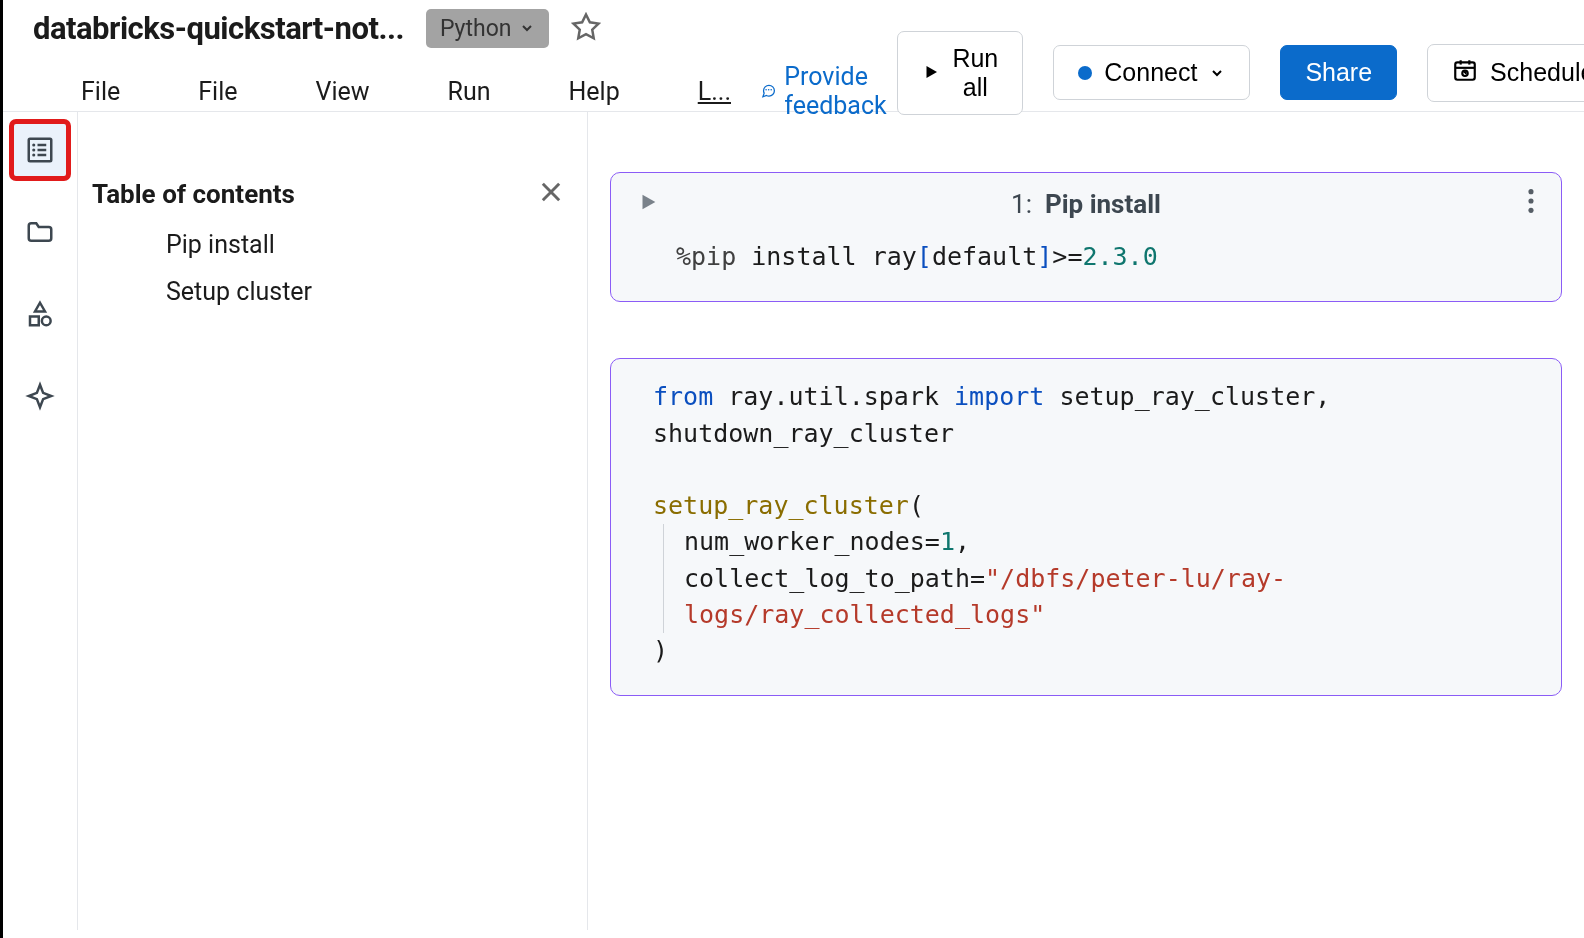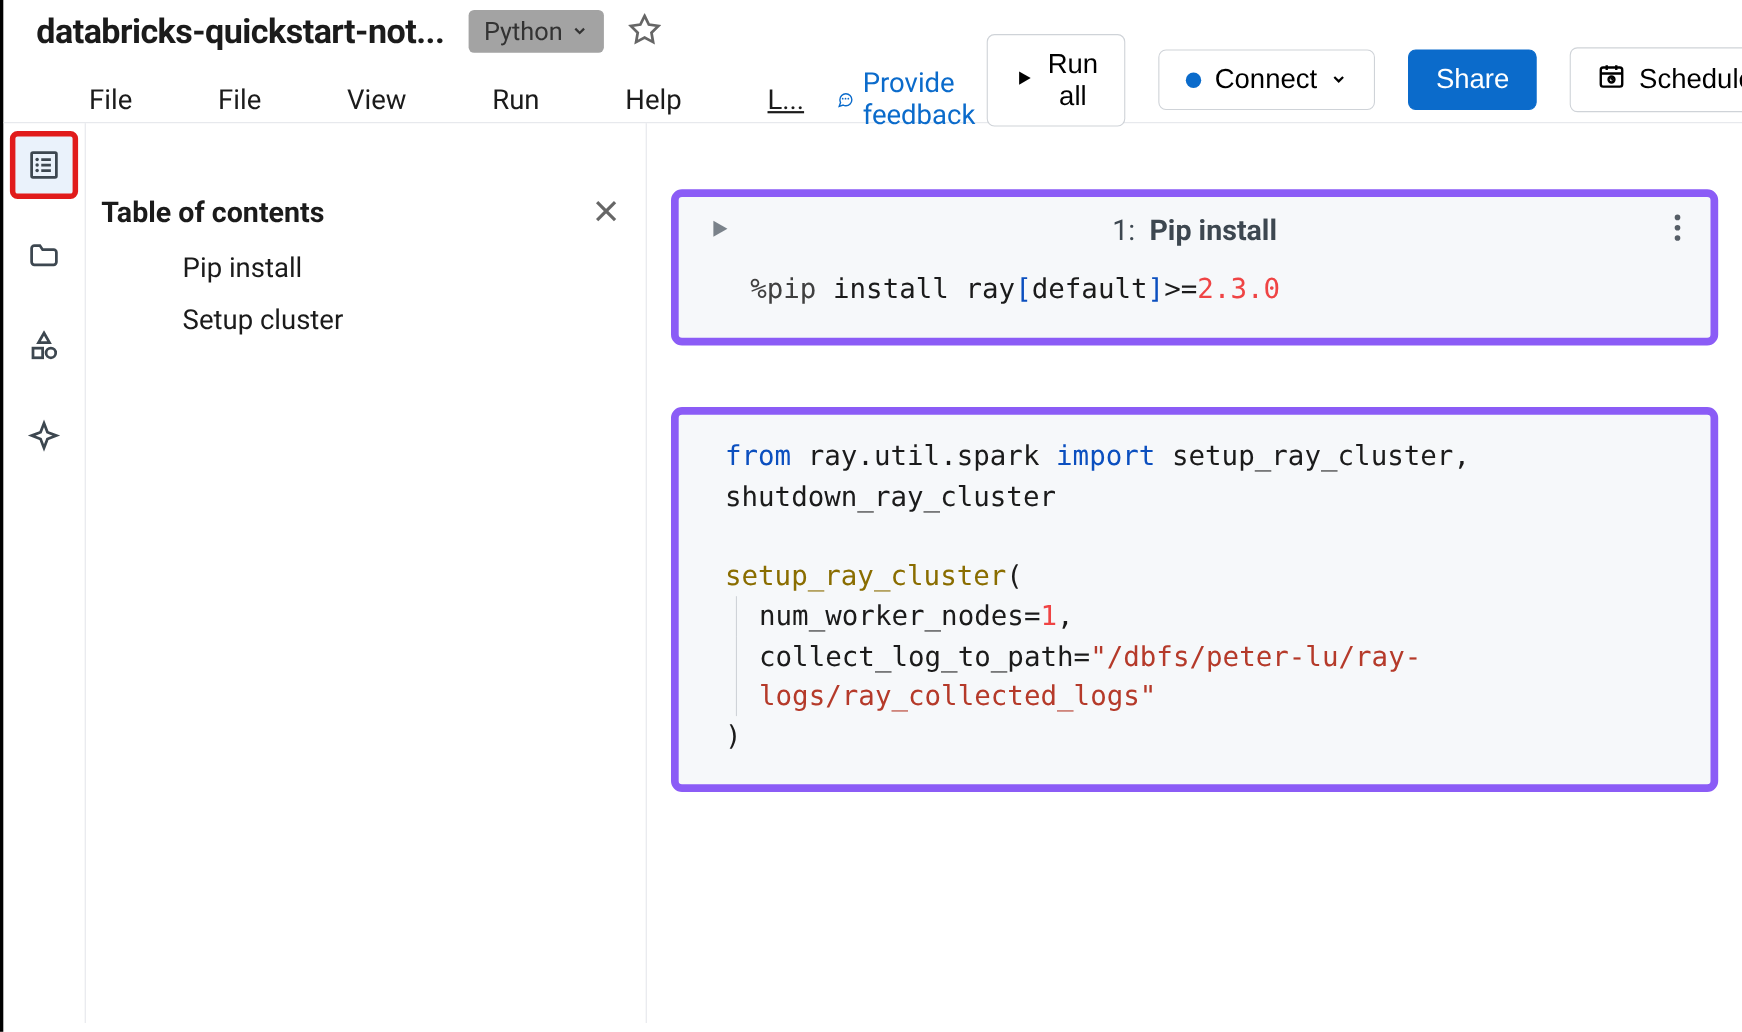--- a/index.html
+++ b/index.html
@@ -28,33 +28,33 @@
 .rail-btn { width: 56px; height: 56px; display: flex; align-items: center; justify-content: center; cursor: pointer; border-radius: 4px; }
 .rail-btn.active { background: #eaf2fb; outline: 5px solid #e11b1b; outline-offset: -2px; }
 .rail-btn svg { width: 30px; height: 30px; color: #3d4750; }
 .toc-panel { width: 510px; border-right: 1px solid #e5e7eb; padding: 18px 12px 0 14px; }
 .toc-head { display: flex; align-items: center; justify-content: space-between; padding-right: 10px; margin-top: 48px; }
 .toc-title { font-size: 26px; font-weight: 700; }
 .close-x svg { width: 28px; height: 28px; color: #666; cursor: pointer; }
 .toc-list { margin-top: 20px; padding-left: 74px; display: flex; flex-direction: column; gap: 18px; font-size: 25px; }
 .toc-item { cursor: pointer; }
 .notebook { flex: 1; padding: 60px 22px 20px 22px; overflow-y: auto; }
-.cell { background: #f6f8fa; border: 7px solid #8b5cf6; border-radius: 10px; margin-bottom: 56px; padding: 16px 20px 22px 20px; position: relative; }
+.cell { background: #f6f8fa; border: 1px solid #8b5cf6; border-radius: 10px; margin-bottom: 56px; padding: 16px 20px 22px 20px; position: relative; }
 .cell-head { display: flex; align-items: center; justify-content: center; position: relative; margin-bottom: 16px; }
 .cell-run { position: absolute; left: 6px; top: 2px; cursor: pointer; }
 .cell-run svg { width: 22px; height: 22px; color: #7a828a; }
 .cell-menu { position: absolute; right: 6px; top: -2px; cursor: pointer; }
 .cell-menu svg { width: 8px; height: 28px; color: #565e66; }
 .cell-title { font-size: 26px; color: #3d4750; }
 .cell-title .num { font-weight: 400; }
 .cell-title .name { font-weight: 700; }
 .code { font-family: ui-monospace, SFMono-Regular, Menlo, Consolas, monospace; font-size: 25px; line-height: 1.45; white-space: pre-wrap; word-break: break-word; padding: 4px 22px; color: #1b1b1b; }
 .kw-pct { color: #404040; margin-left: 23px; }
 .kw-brace { color: #0b4fbf; }
-.kw-num { color: #ef4444; }
+.kw-num { color: #0f766e; }
 .kw-import { color: #0b4fbf; }
 .kw-func { color: #8a6d00; }
 .kw-str { color: #b53a2a; }
 .indent-guide { border-left: 1px solid #cfd3d8; padding-left: 20px; margin-left: 10px; display: inline-block; }
 </style>
 </head>
 <body>
 
 <div class="topbar">
   <div class="topbar-left">

